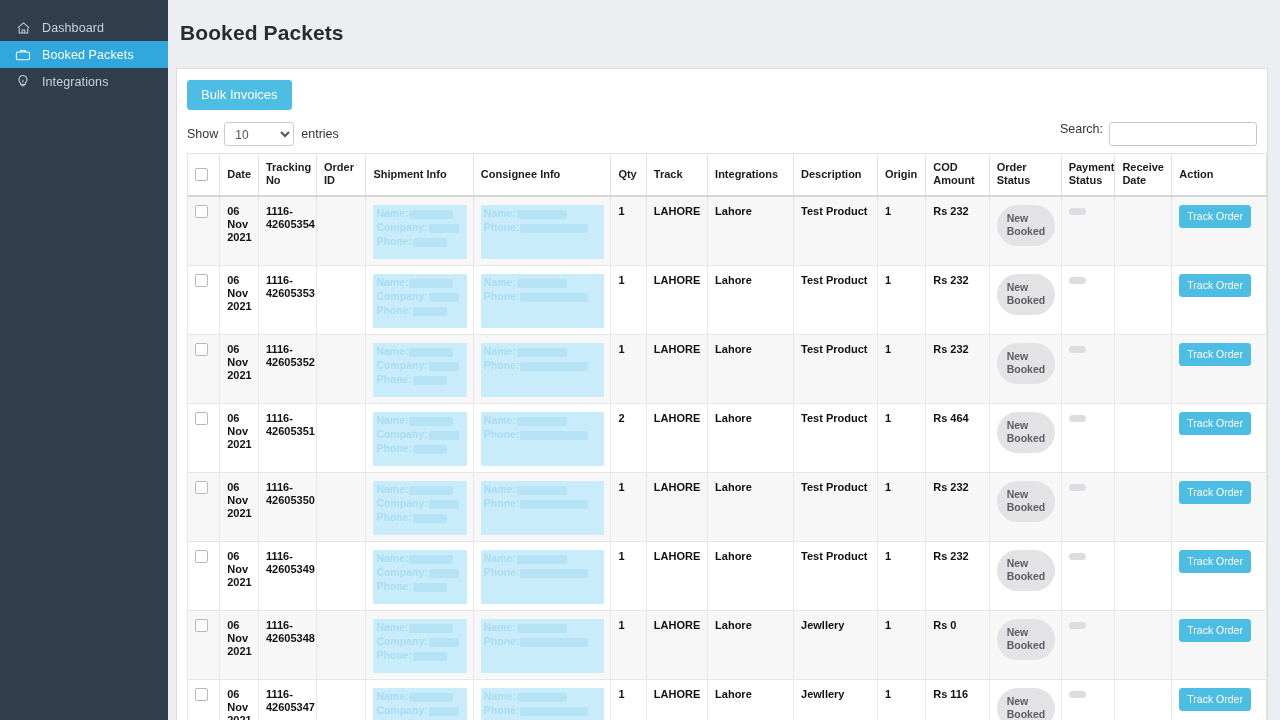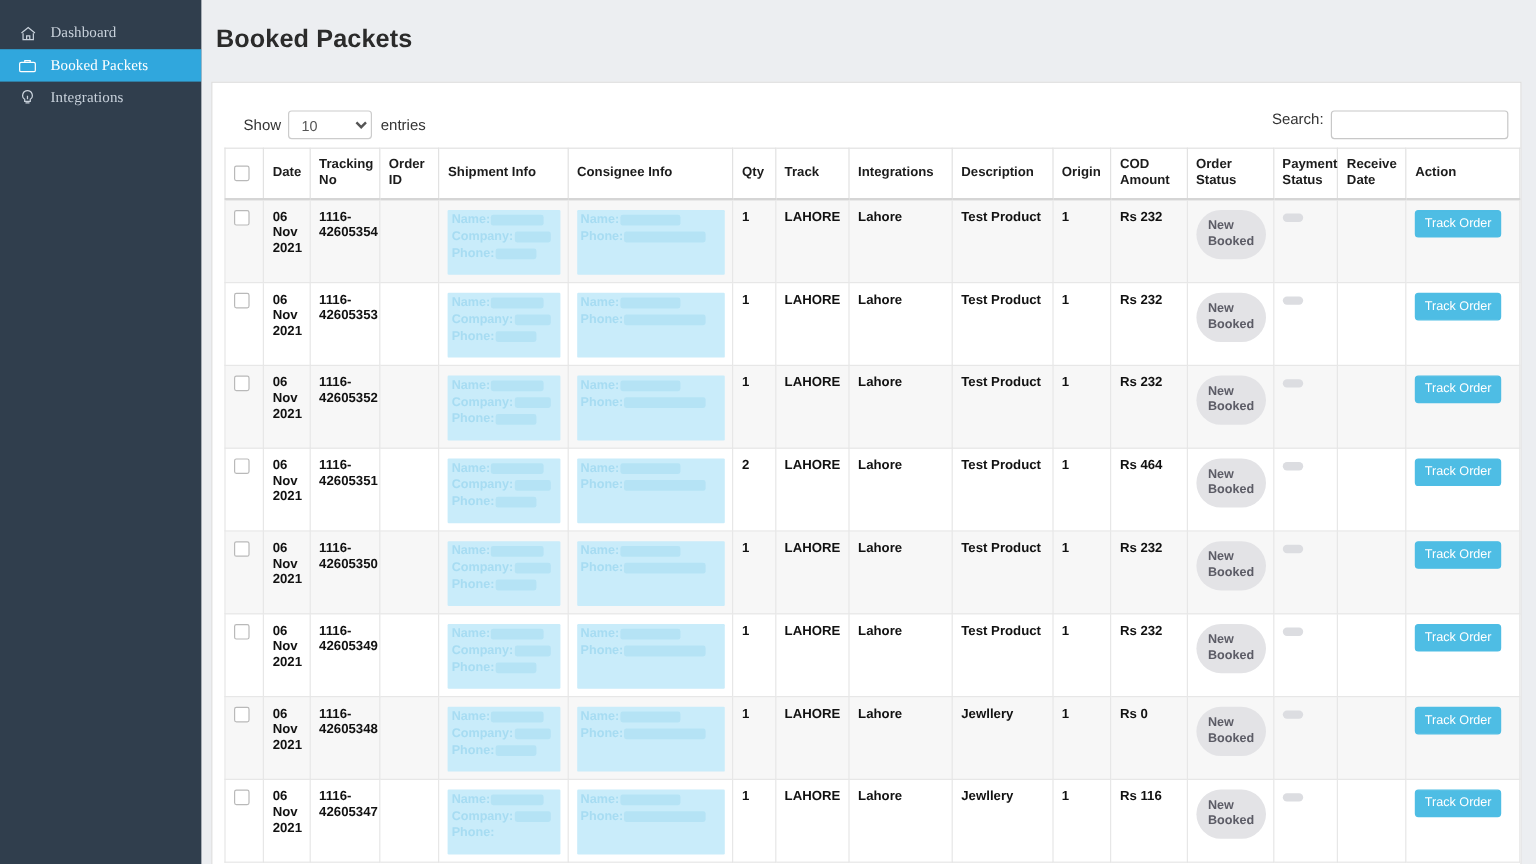--- a/index.html
+++ b/index.html
@@ -14,21 +14,20 @@
 
   
   #app { display: flex; width: 1280px; height: 720px; }
 
   
   #sidebar {
     width: 168px; min-width: 168px; height: 720px;
     background: #303e4d;
     padding-top: 14px;
     overflow: hidden;
-    font-family: Liberation Serif, serif;
   }
   .nav-item {
     display: flex; align-items: center;
     height: 27px;
     padding: 0 0 0 13px;
     color: #c9d2dc;
     font-size: 12.5px;
     letter-spacing: .1px;
     cursor: pointer;
     user-select: none;
@@ -87,21 +86,21 @@
     border-radius: 3px;
     cursor: pointer;
     line-height: 1;
   }
 
   .controls {
     display: flex; align-items: center; justify-content: space-between;
     padding: 12px 10px 7px 10px;
   }
   .show-entries { font-size: 12.5px; color: #333; display: flex; align-items: center; }
-  .show-entries .lbl { margin: 0 6px 0 16px; }
+  .show-entries .lbl { margin: 0 6px 0 0; }
   .show-entries .lbl-after { margin-left: 7px; }
   #entries-select {
     font-family: Liberation Sans, sans-serif;
     font-size: 12px;
     color: #555;
     padding: 4px 6px;
     border: 1px solid #ccc;
     border-radius: 3px;
     background: #fff;
     width: 70px;
@@ -286,20 +285,23 @@
         </div>
       </nav>
   </aside>
 
   <section id="main">
 
     <h1 id="page-title">Booked Packets</h1>
 
     <div id="panel">
 
+      <div class="toolbar-row">
+        <button id="bulk-invoices">Bulk Invoices</button>
+      </div>
 
       <div class="controls">
         <div class="show-entries">
           <span class="lbl">Show</span>
           <select id="entries-select"><option value="10">10</option><option value="25">25</option><option value="50">50</option><option value="100">100</option></select>
           <span class="lbl lbl-after">entries</span>
         </div>
         <div class="search-wrap">
           <span class="lbl">Search:</span>
           <input id="search-input" type="text" placeholder="" style="">

